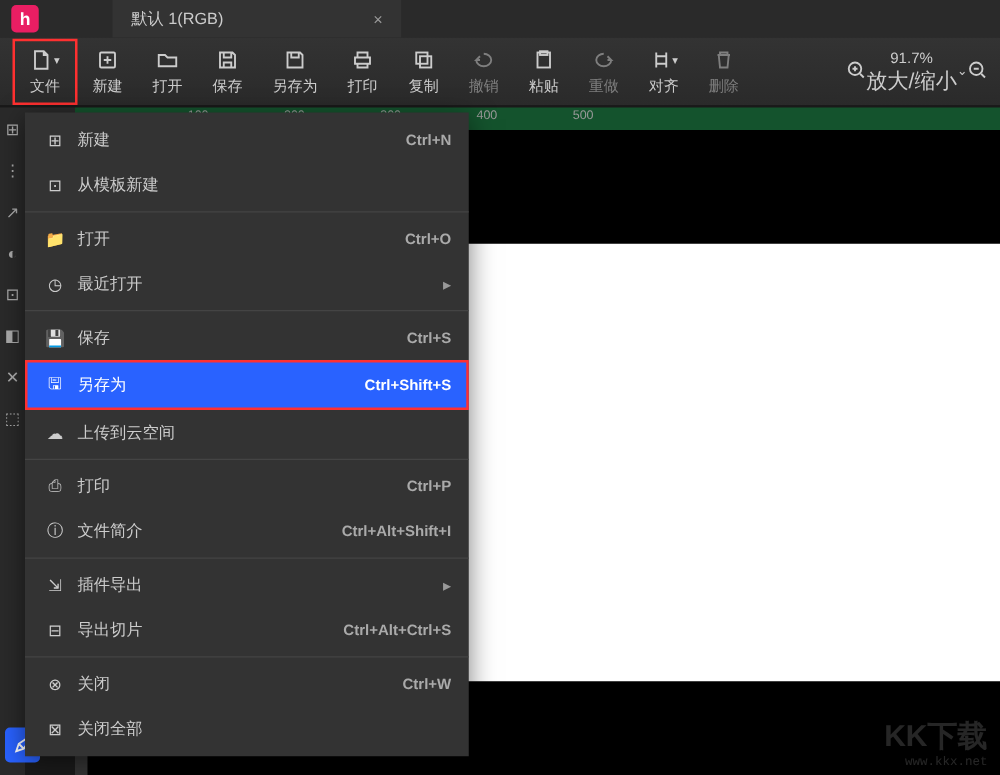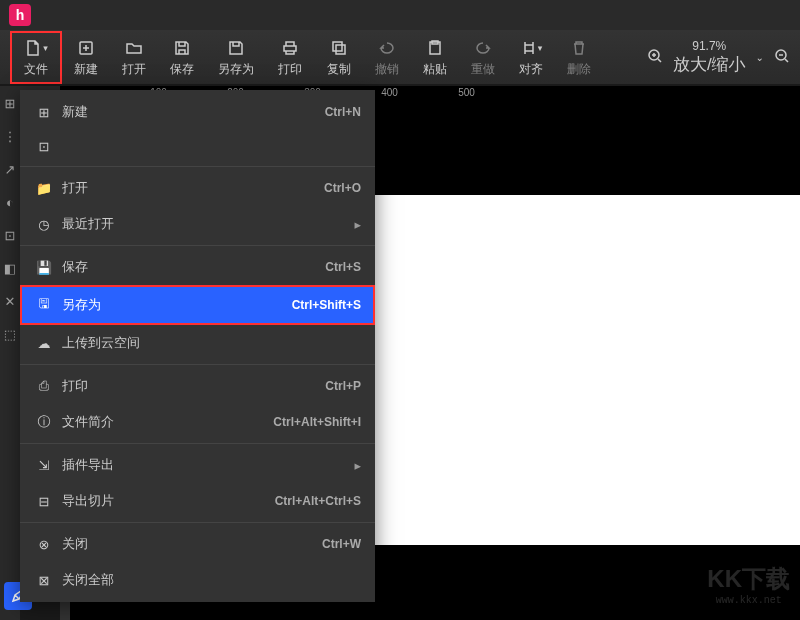--- a/index.html
+++ b/index.html
@@ -9,23 +9,23 @@
 .logo { width: 40px; height: 30px; display: flex; align-items: center; justify-content: center; }
 .logo-h { color: #fff; background: #e91e63; width: 22px; height: 22px; border-radius: 4px; display: flex; align-items: center; justify-content: center; font-weight: bold; font-size: 14px; }
 .tab { padding: 0 15px; color: #ccc; font-size: 13px; height: 100%; display: flex; align-items: center; background: #333; margin-left: 50px; }
 .tab-close { margin-left: 120px; color: #999; cursor: pointer; }
 
 .toolbar { height: 55px; background: linear-gradient(#333, #2a2a2a); display: flex; align-items: center; padding: 0 10px; border-bottom: 1px solid #1a1a1a; }
 .tb-btn { display: flex; flex-direction: column; align-items: center; justify-content: center; padding: 4px 12px; color: #ccc; font-size: 12px; cursor: pointer; }
 .tb-btn.highlighted { border: 2px solid #ff3030; }
 .tb-icon { display: flex; align-items: center; justify-content: center; height: 22px; margin-bottom: 2px; }
 .tb-sep { width: 1px; height: 40px; }
-.zoom-area { margin-left: auto; display: flex; align-items: center; color: #ccc; font-size: 12px; gap: 10px; }
-
-.ruler-h { position: absolute; top: 86px; left: 60px; right: 0; height: 18px; background: #000000; color: #999; font-size: 10px; display: flex; }
+.zoom-area { margin-left: auto; display: flex; align-items: center; color: #ccc; font-size: 12px; }
+
+.ruler-h { position: absolute; top: 86px; left: 60px; right: 0; height: 18px; background: #14532d; color: #999; font-size: 10px; display: flex; }
 .ruler-tick { position: relative; width: 77px; display: flex; align-items: flex-start; }
 .ruler-tick span { position: absolute; left: 50%; transform: translateX(-50%); top: 1px; }
 
 .left-sidebar { position: absolute; left: 0; top: 86px; bottom: 0; width: 20px; background: #2a2a2a; display: flex; flex-direction: column; align-items: center; gap: 18px; padding-top: 10px; z-index: 3; }
 .sb-icon { color: #aaa; font-size: 13px; cursor: pointer; }
 .sb-icon.active { background: #2962ff; color: #fff; width: 28px; height: 28px; border-radius: 4px; display: flex; align-items: center; justify-content: center; position: absolute; bottom: 10px; left: 4px; }
 
 .canvas-area { position: absolute; left: 60px; top: 104px; right: 0; bottom: 0; background: #000; }
 .canvas-white { position: absolute; left: 66px; top: 195px; right: 0; height: 350px; background: #fff; }
 
@@ -37,31 +37,35 @@
 .menu-item.highlighted { background: #2962ff; color: #fff; border: 2px solid #ff3030; padding: 7px 12px; }
 .menu-icon { width: 20px; display: flex; align-items: center; justify-content: center; margin-right: 8px; font-size: 13px; }
 .menu-label { flex: 1; }
 .menu-shortcut { color: #aaa; font-size: 12px; font-weight: bold; }
 .menu-item.highlighted .menu-shortcut { color: #ffffff; }
 .menu-sep { height: 1px; background: #444; margin: 3px 0; }
 .submenu-arrow { color: #999; margin-left: 8px; }
 
 .side-vals { position: absolute; left: 294px; top: 539px; color: #777; font-size: 10px; line-height: 12px; z-index: 1; }
 
-.watermark { position: absolute; right: 10px; bottom: 14px; color: rgba(255,255,255,0.15); font-size: 24px; font-weight: bold; z-index: 20; text-align: center; }
+.watermark { position: absolute; right: 10px; bottom: 4px; color: rgba(255,255,255,0.15); font-size: 24px; font-weight: bold; z-index: 20; text-align: right; }
 .watermark small { display: block; font-size: 10px; font-weight: normal; font-family: Liberation Mono, monospace; }
 
 svg { stroke: currentColor; fill: none; stroke-width: 1.5; }
 </style>
 </head>
 <body>
 
 <div class="tab-bar">
   <div class="logo">
     <div class="logo-h">h</div>
+  </div>
+  <div class="tab">
+    <span>默认 1(RGB)</span>
+    <span class="tab-close">×</span>
   </div>
 </div>
 
 <div class="toolbar">
   <div class="tb-btn highlighted">
     <div class="tb-icon">
         <svg width="18" height="18" viewBox="0 0 18 18">
           <path d="M4 2h7l3 3v11H4z M11 2v3h3"></path>
         </svg>
         <span style="font-size:9px;margin-left:1px">▾</span>
@@ -224,20 +228,21 @@
 </div>
 
 <div class="file-menu">
   <div class="menu-item">
     <span class="menu-icon">⊞</span>
     <span class="menu-label">新建</span>
     <span class="menu-shortcut">Ctrl+N</span>
   </div>
   <div class="menu-item">
     <span class="menu-icon">⊡</span>
+    <span class="menu-label">从模板新建</span>
   </div>
   <div class="menu-sep"></div>
   <div class="menu-item">
     <span class="menu-icon">📁</span>
     <span class="menu-label">打开</span>
     <span class="menu-shortcut">Ctrl+O</span>
   </div>
   <div class="menu-item">
     <span class="menu-icon">◷</span>
     <span class="menu-label">最近打开</span>

